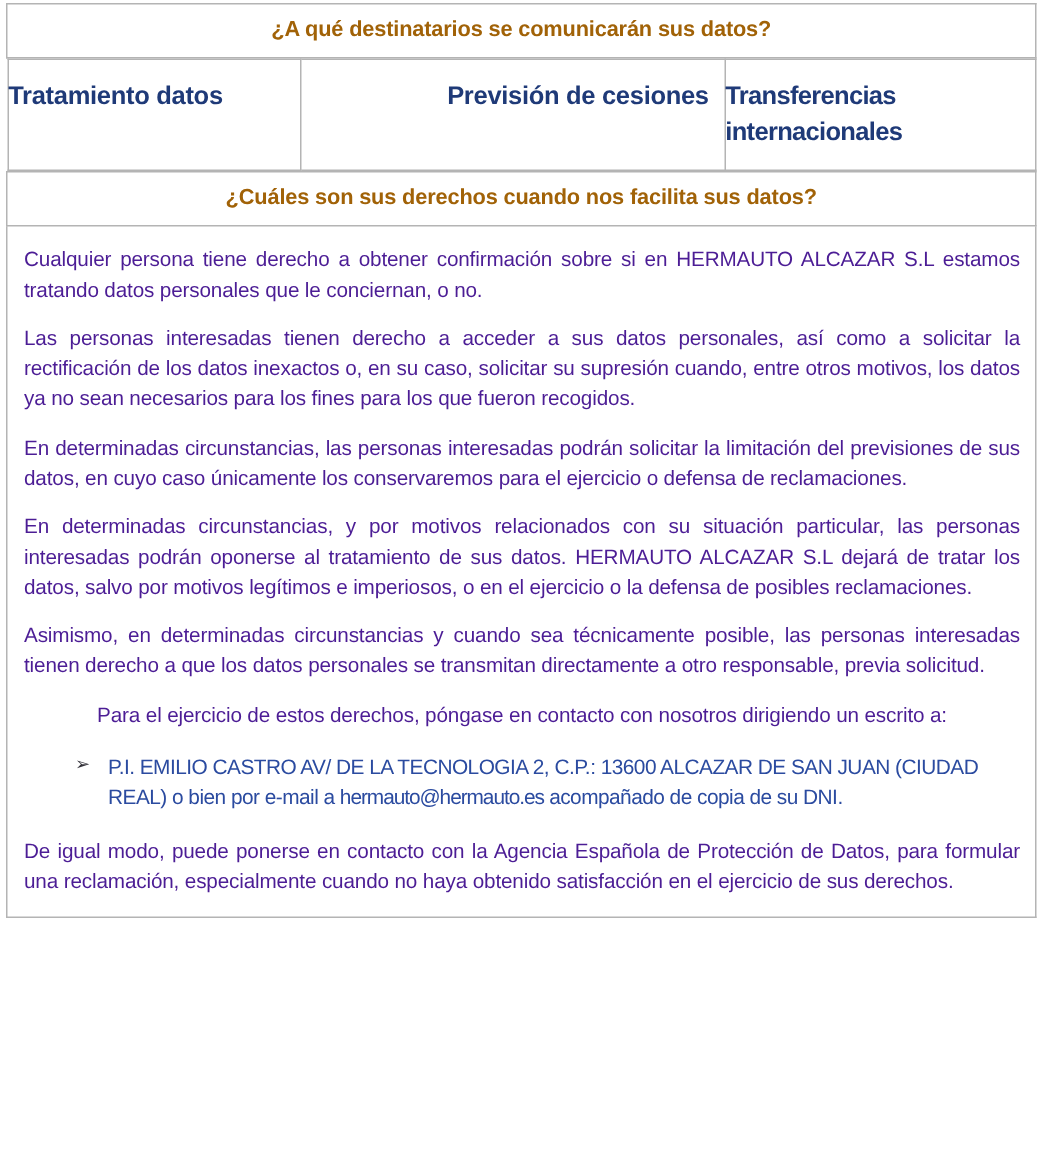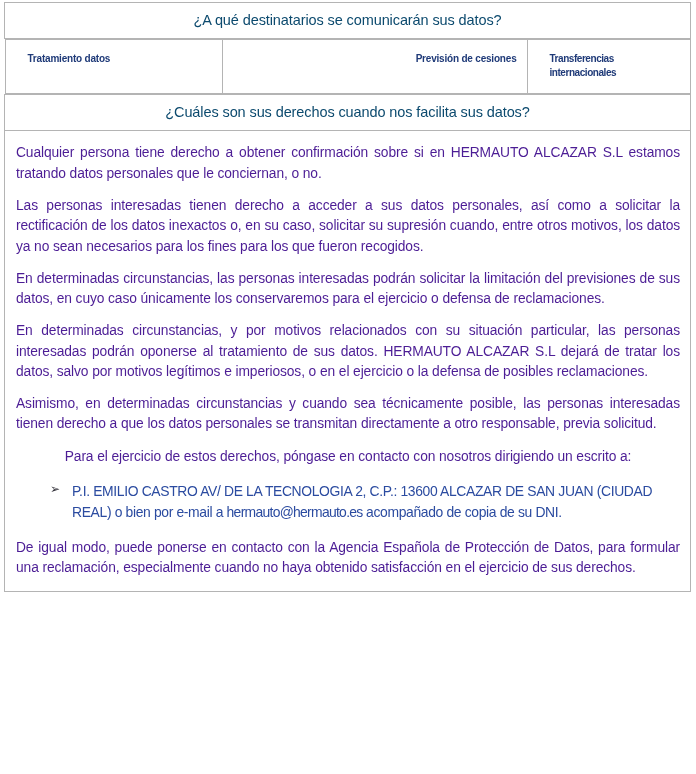--- a/index.html
+++ b/index.html
@@ -33,23 +33,23 @@
   }
   .doc-table > tbody > tr > td {
     border: 1px solid #b4b4b4;
     vertical-align: top;
     padding: 0;
   }
 
   
   .section-heading {
     text-align: center;
-    font-weight: normal;
+    font-weight: bold;
     font-size: 14.5px;
-    color: #0c4a6e;
+    color: #a16207;
     padding: 9px 6px 10px 6px !important;
     letter-spacing: -0.1px;
   }
 
   
   .intro-cell {
     padding: 10px 9px 10px 10px !important;
   }
   .intro-cell p {
     margin: 0;
@@ -63,22 +63,22 @@
   
   .inner-wrap { padding: 0 !important; border: none !important; }
   .inner-table {
     width: 100%;
     border-collapse: collapse;
     table-layout: fixed;
   }
   .inner-table td {
     border: 1px solid #b4b4b4;
     vertical-align: top;
-    padding: 11px 10px 12px 22px;
-    font-size: 10px;
+    padding: 11px 10px 12px 0;
+    font-size: 17px;
     line-height: 1.42;
     color: #2b4ba0;
     letter-spacing: -0.15px;
   }
   .inner-table td.col-a { width: 184px; }
   .inner-table td.col-b { width: 272px; text-align: right; }
   .inner-table tr.head td {
     font-weight: bold;
     color: #1f3a78;
     padding-top: 12px;

